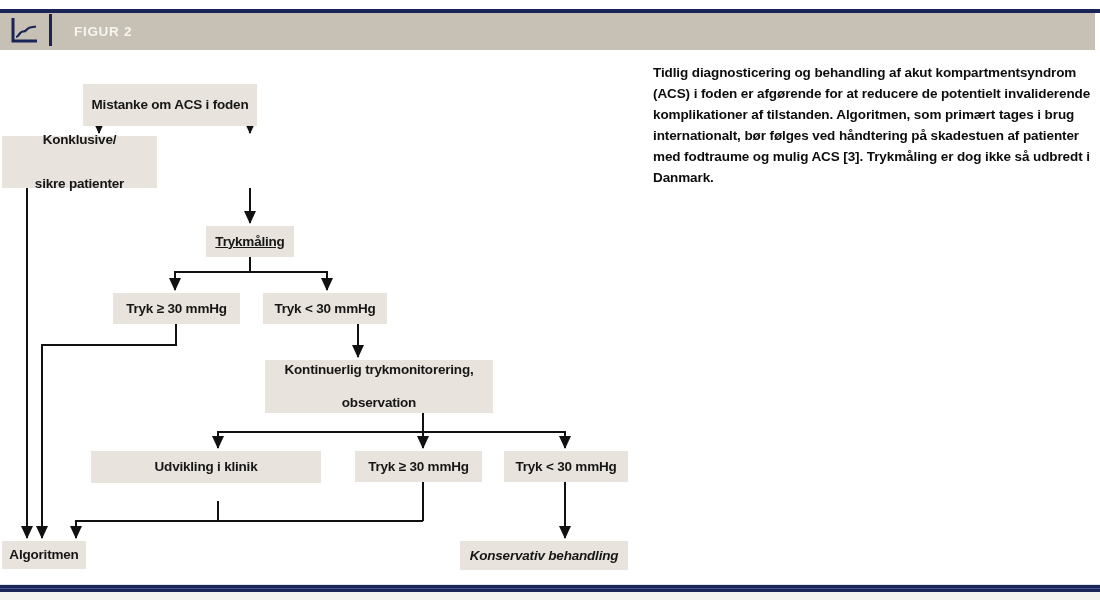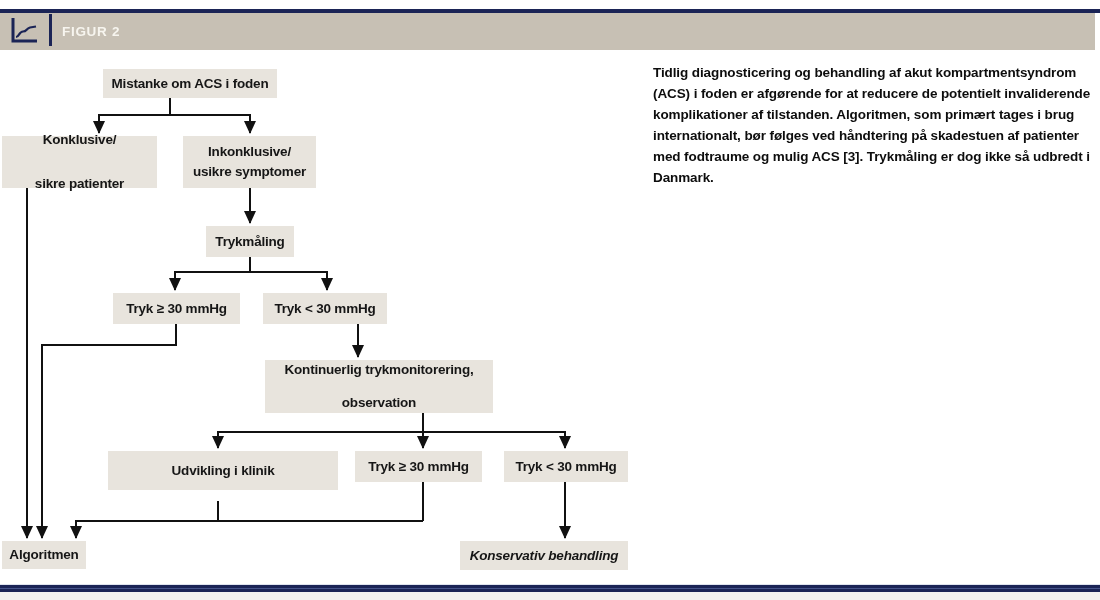--- a/index.html
+++ b/index.html
@@ -6,21 +6,21 @@
   .page{
     position:relative;width:1100px;height:600px;overflow:hidden;background:#ffffff;
     font-family:"Liberation Sans","DejaVu Sans",sans-serif;
   }
   
   .top-rule{position:absolute;left:0;top:9px;width:1100px;height:4px;background:#1b2456;}
   .header-bar{position:absolute;left:0;top:13px;width:1095px;height:37px;background:#c7c0b4;}
   .chart-icon{position:absolute;left:10px;top:17px;width:28px;height:27px;}
   .header-divider{position:absolute;left:49px;top:14px;width:3px;height:32px;background:#1b2456;}
   .figure-label{
-    position:absolute;left:62px;top:13px;height:37px;line-height:37px;
+    position:absolute;left:74px;top:13px;height:37px;line-height:37px;
     font-size:13.5px;font-weight:bold;letter-spacing:.7px;color:#f7f5ef;
   }
   
   .connectors{position:absolute;left:0;top:0;width:1100px;height:600px;}
   .node{
     position:absolute;background:#e8e4dd;color:#161616;
     font-size:13.5px;font-weight:bold;letter-spacing:-0.2px;
     display:flex;flex-direction:column;align-items:center;justify-content:center;
     text-align:center;line-height:20px;
   }
@@ -78,52 +78,48 @@
       <path d="M27,188 V538" marker-end="url(#arr)"></path>
       <path d="M176,324 V345 H42 V538" marker-end="url(#arr)"></path>
       <path d="M218,501 V521"></path>
       <path d="M423,482 V521"></path>
       <path d="M75,521 H423"></path>
       <path d="M76,520 V538" marker-end="url(#arr)"></path>
       <path d="M565,482 V538" marker-end="url(#arr)"></path>
     </g>
   </svg>
 
-  <div class="node" style="left:83px;top:69px;width:174px;height:29px;margin-left:20px;">
+  <div class="node" style="left:83px;top:84px;width:174px;height:42px;">
     <span>Mistanke om ACS i foden</span>
   </div>
 
   <div class="node" style="left:2px;top:136px;width:155px;height:52px;gap:24px;">
     <span>Konklusive/</span>
     <span>sikre patienter</span>
   </div>
 
-  <div class="node" style="left:183px;top:136px;width:133px;height:52px;">
-    <span>Inkonklusive/</span>
-    <span>usikre symptomer</span>
-  </div>
 
-  <div class="node" style="left:206px;top:226px;width:88px;height:31px;">
+  <div class="node" style="left:206px;top:226px;width:88px;height:31px;text-decoration:underline;">
     <span>Trykmåling</span>
   </div>
 
   <div class="node" style="left:113px;top:293px;width:127px;height:31px;">
     <span>Tryk ≥ 30 mmHg</span>
   </div>
 
   <div class="node" style="left:263px;top:293px;width:124px;height:31px;">
     <span>Tryk &lt; 30 mmHg</span>
   </div>
 
   <div class="node" style="left:265px;top:360px;width:228px;height:53px;justify-content:space-between;">
     <span>Kontinuerlig trykmonitorering,</span>
     <span>observation</span>
   </div>
 
-  <div class="node" style="left:108px;top:451px;width:230px;height:39px;">
+  <div class="node" style="left:91px;top:451px;width:230px;height:32px;">
     <span>Udvikling i klinik</span>
   </div>
 
   <div class="node" style="left:355px;top:451px;width:127px;height:31px;">
     <span>Tryk ≥ 30 mmHg</span>
   </div>
 
   <div class="node" style="left:504px;top:451px;width:124px;height:31px;">
     <span>Tryk &lt; 30 mmHg</span>
   </div>

